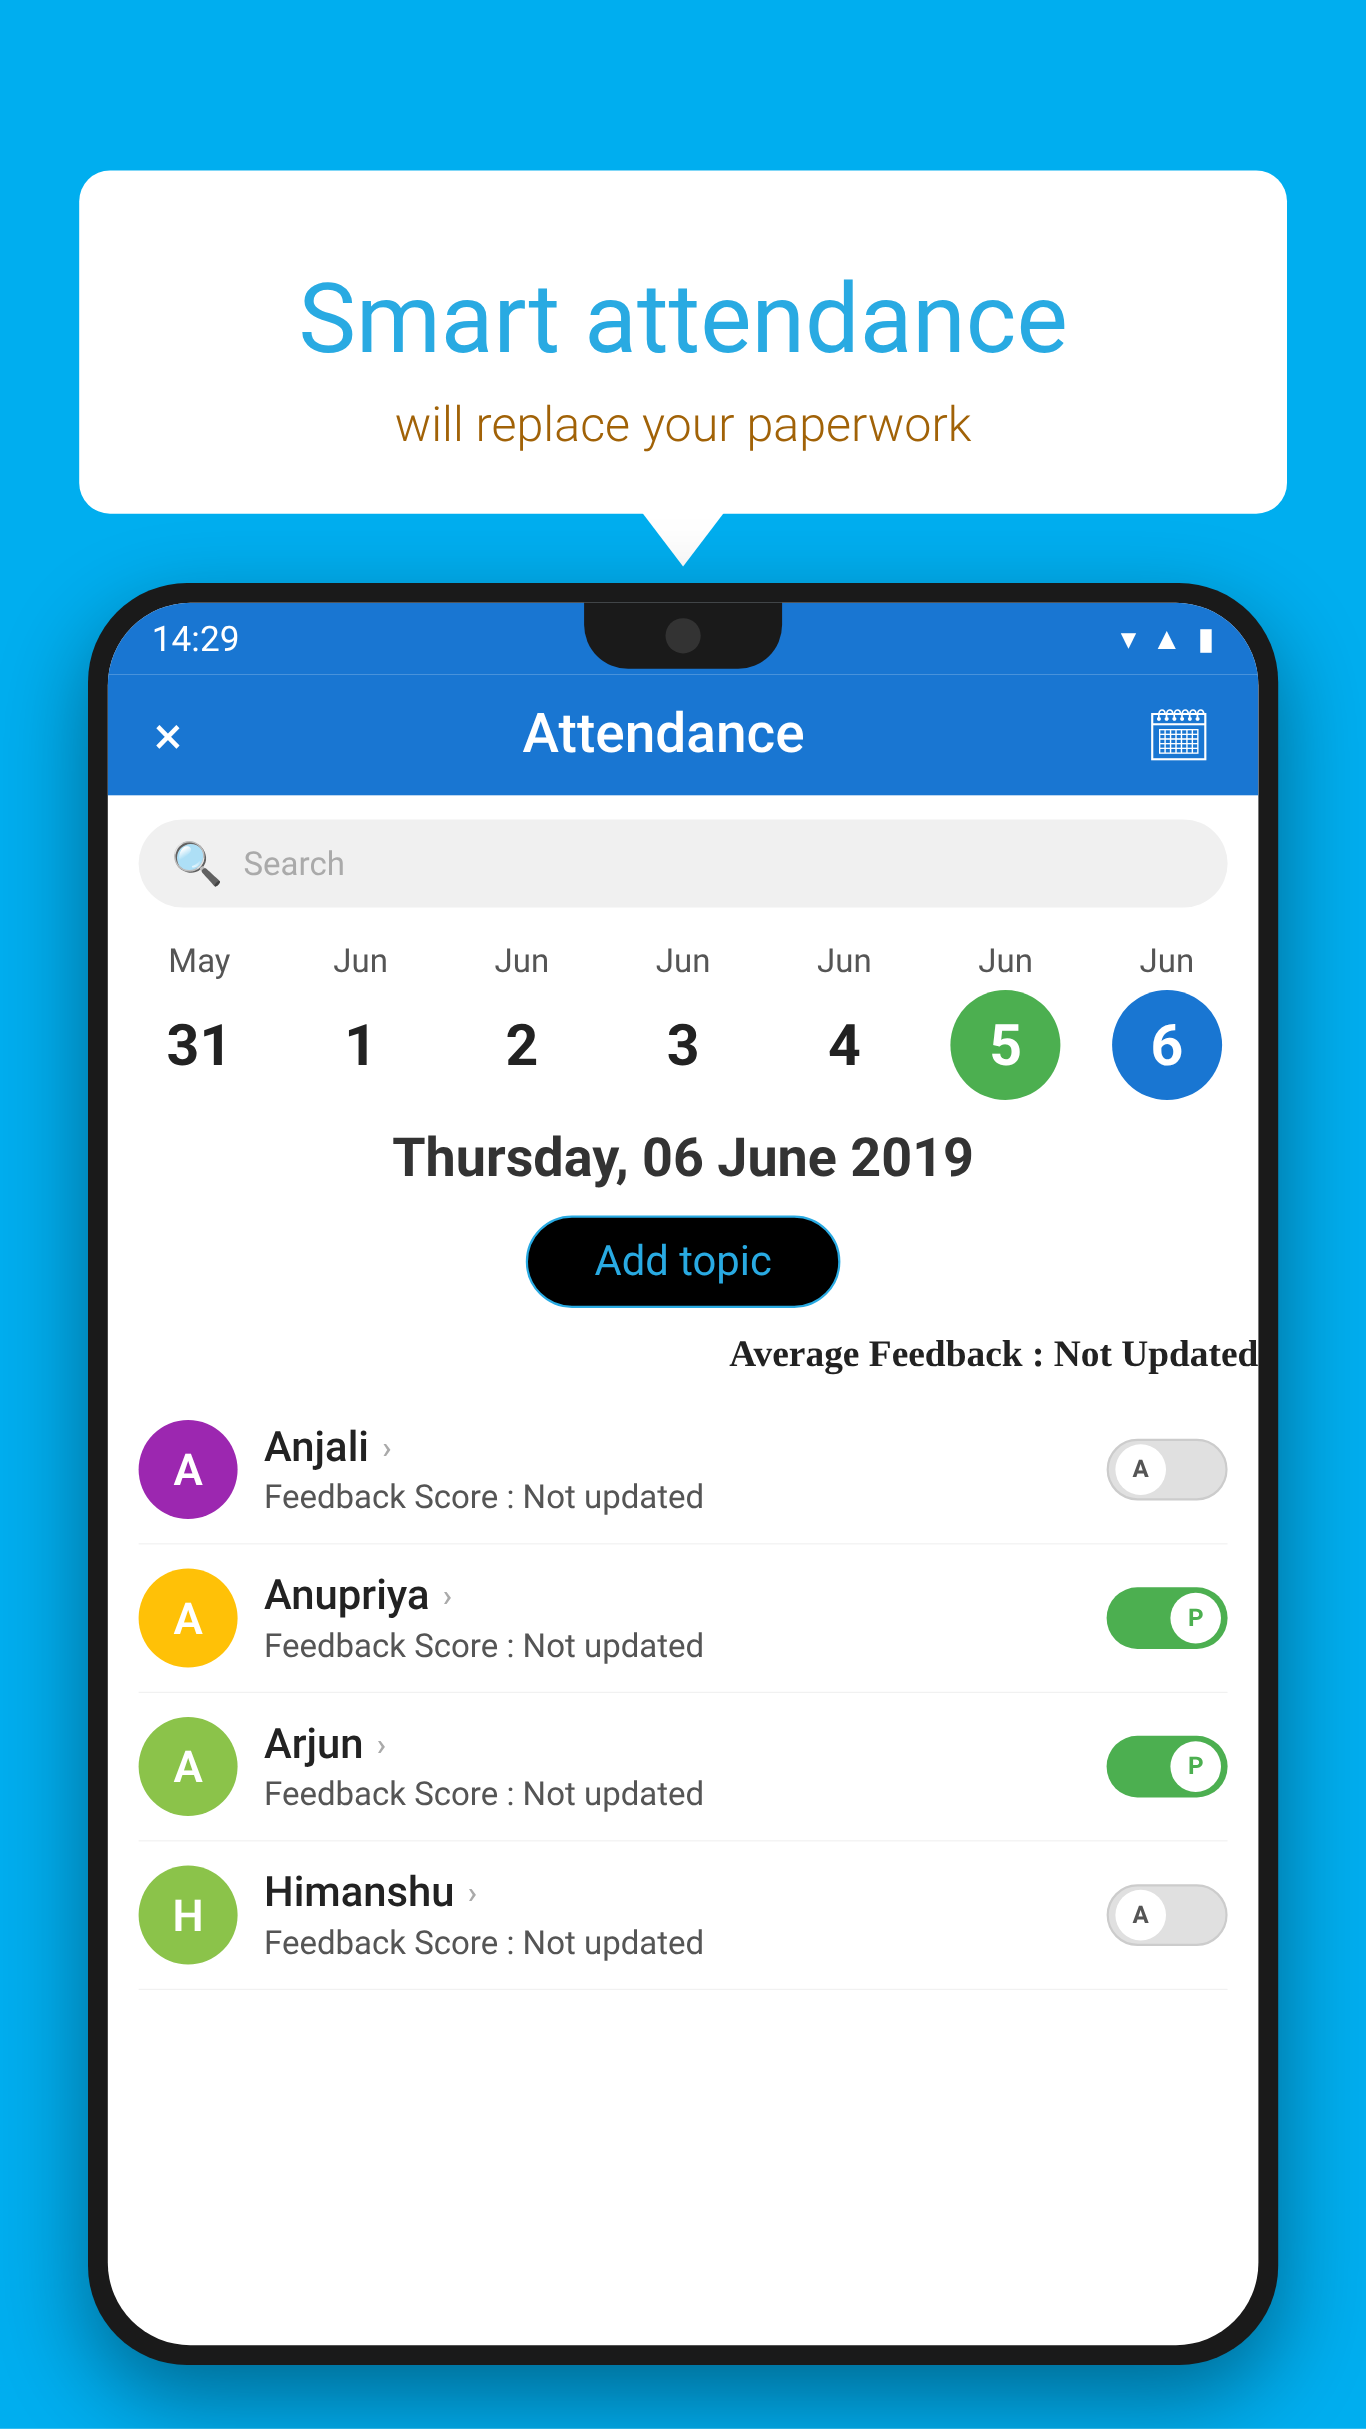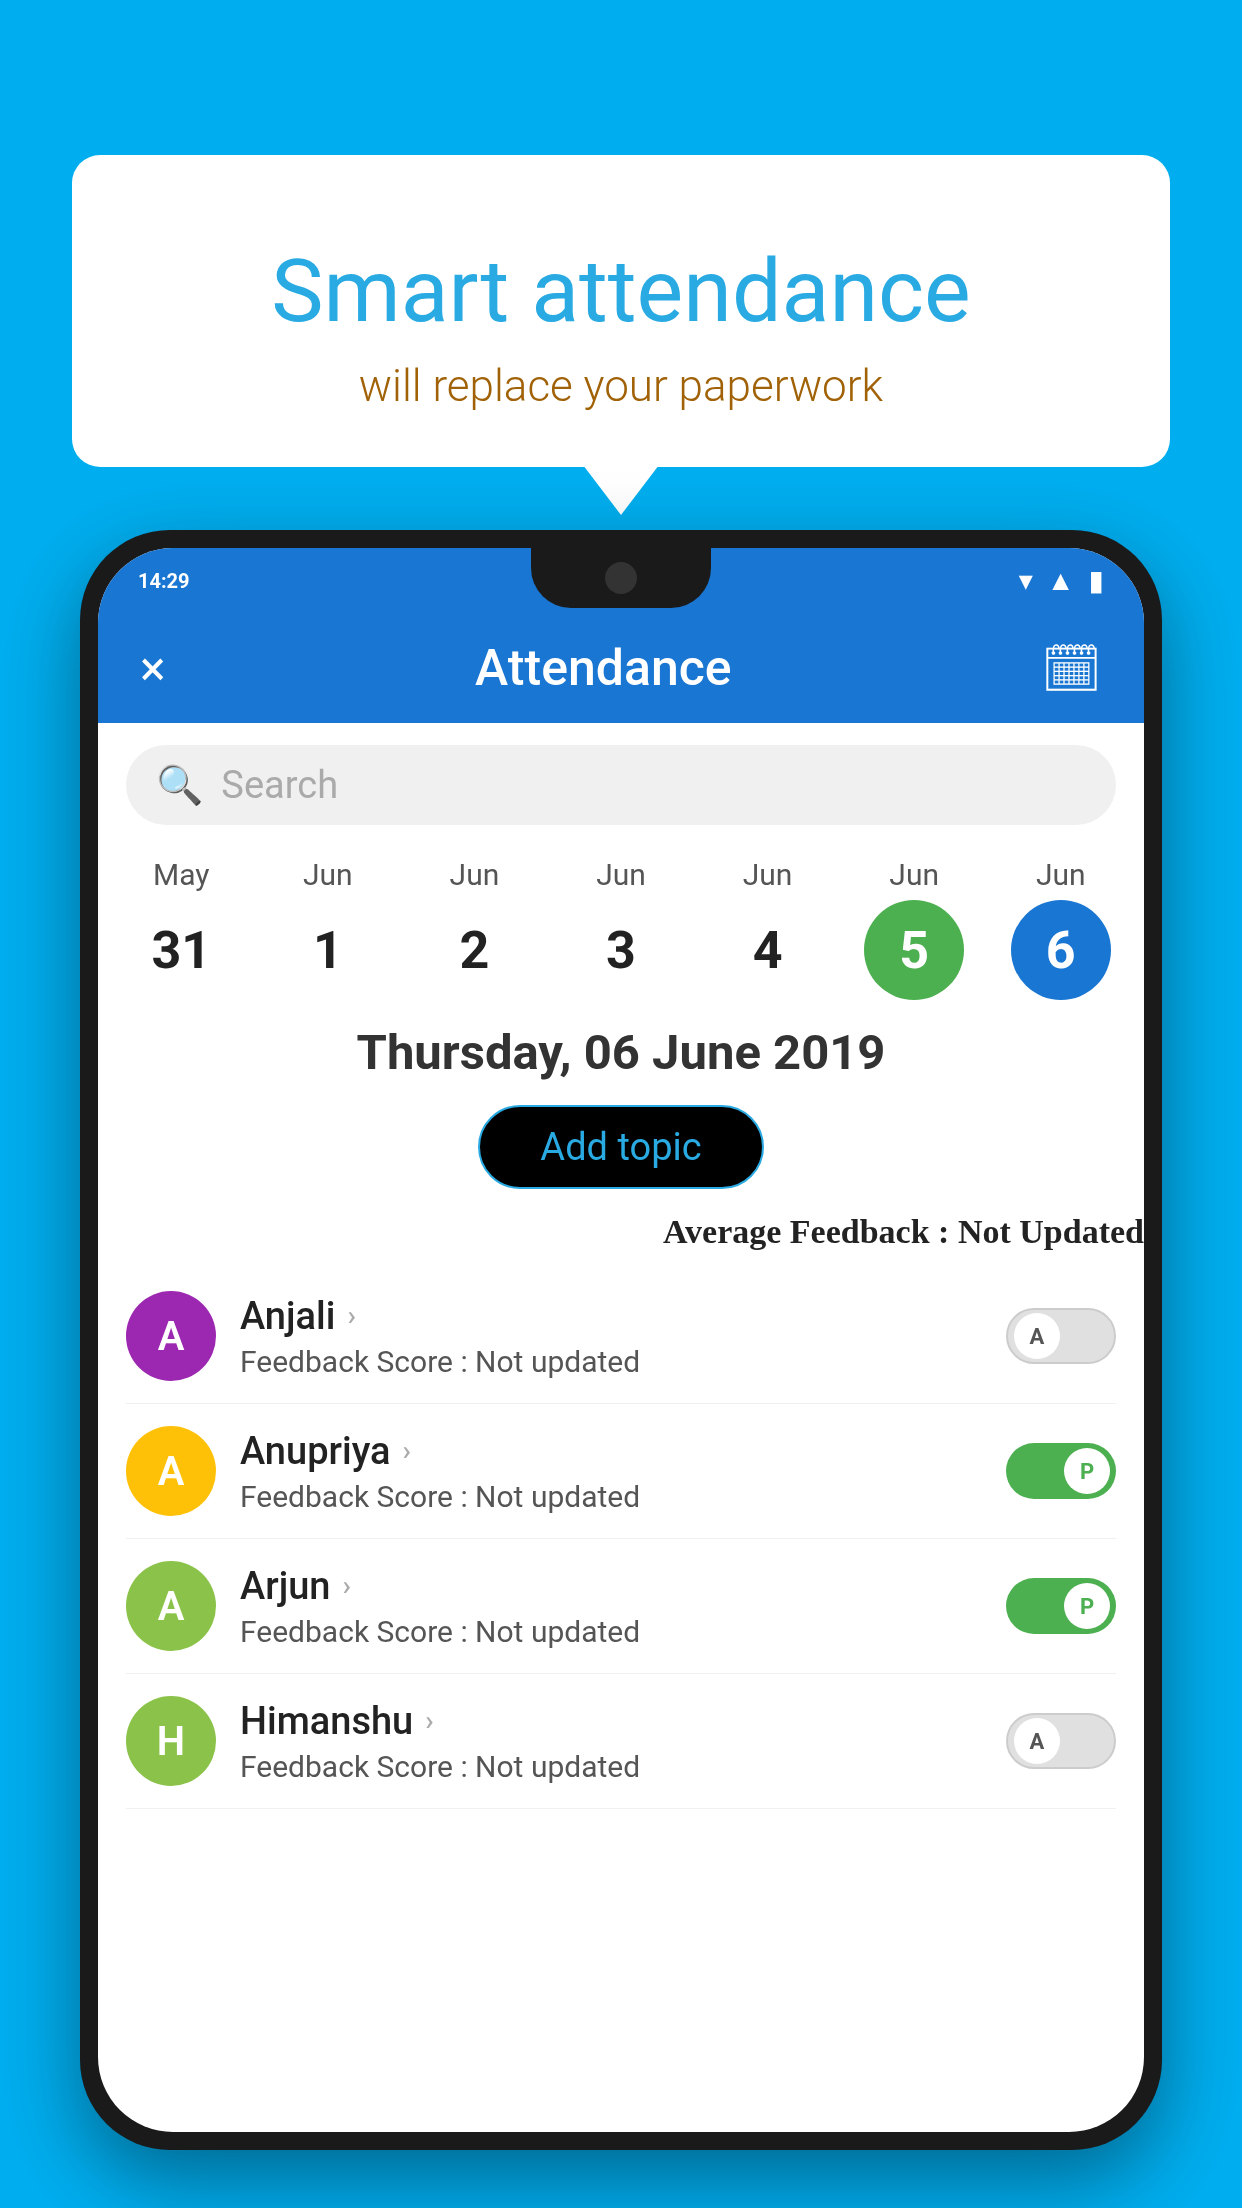--- a/index.html
+++ b/index.html
@@ -109,22 +109,22 @@
       background: #1976D2;
       height: 65px;
       display: flex;
       align-items: center;
       justify-content: space-between;
       padding: 0 40px;
     }
 
     .status-time {
       color: white;
-      font-size: 20px;
-      font-weight: 700;
+      font-size: 32px;
+      font-weight: 400;
     }
 
     .status-icons {
       display: flex;
       align-items: center;
       gap: 14px;
     }
 
     .wifi-icon, .signal-icon, .battery-icon {
       color: white;
@@ -164,21 +164,21 @@
       height: 80px;
     }
 
     .search-icon-wrap {
       color: #aaa;
       font-size: 38px;
       margin-right: 18px;
     }
 
     .search-text {
-      font-size: 38px;
+      font-size: 30px;
       color: #aaa;
     }
 
     
     .calendar-row {
       display: flex;
       justify-content: space-around;
       padding: 10px 20px 0;
       gap: 20px;
     }

